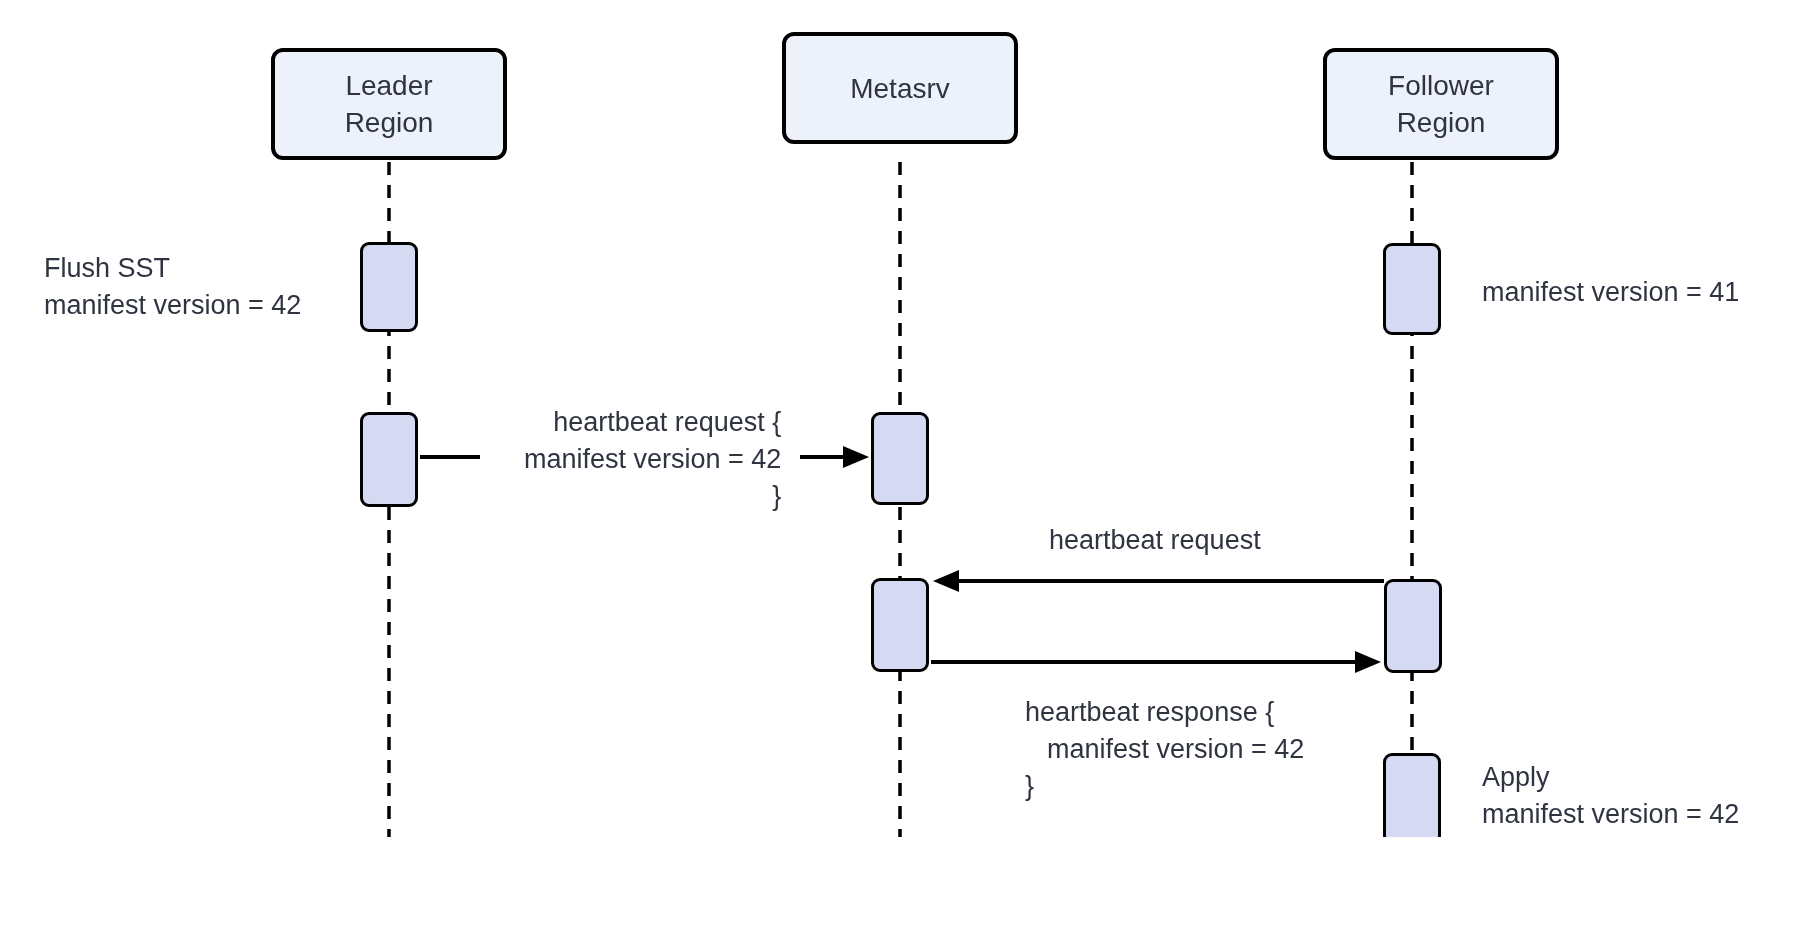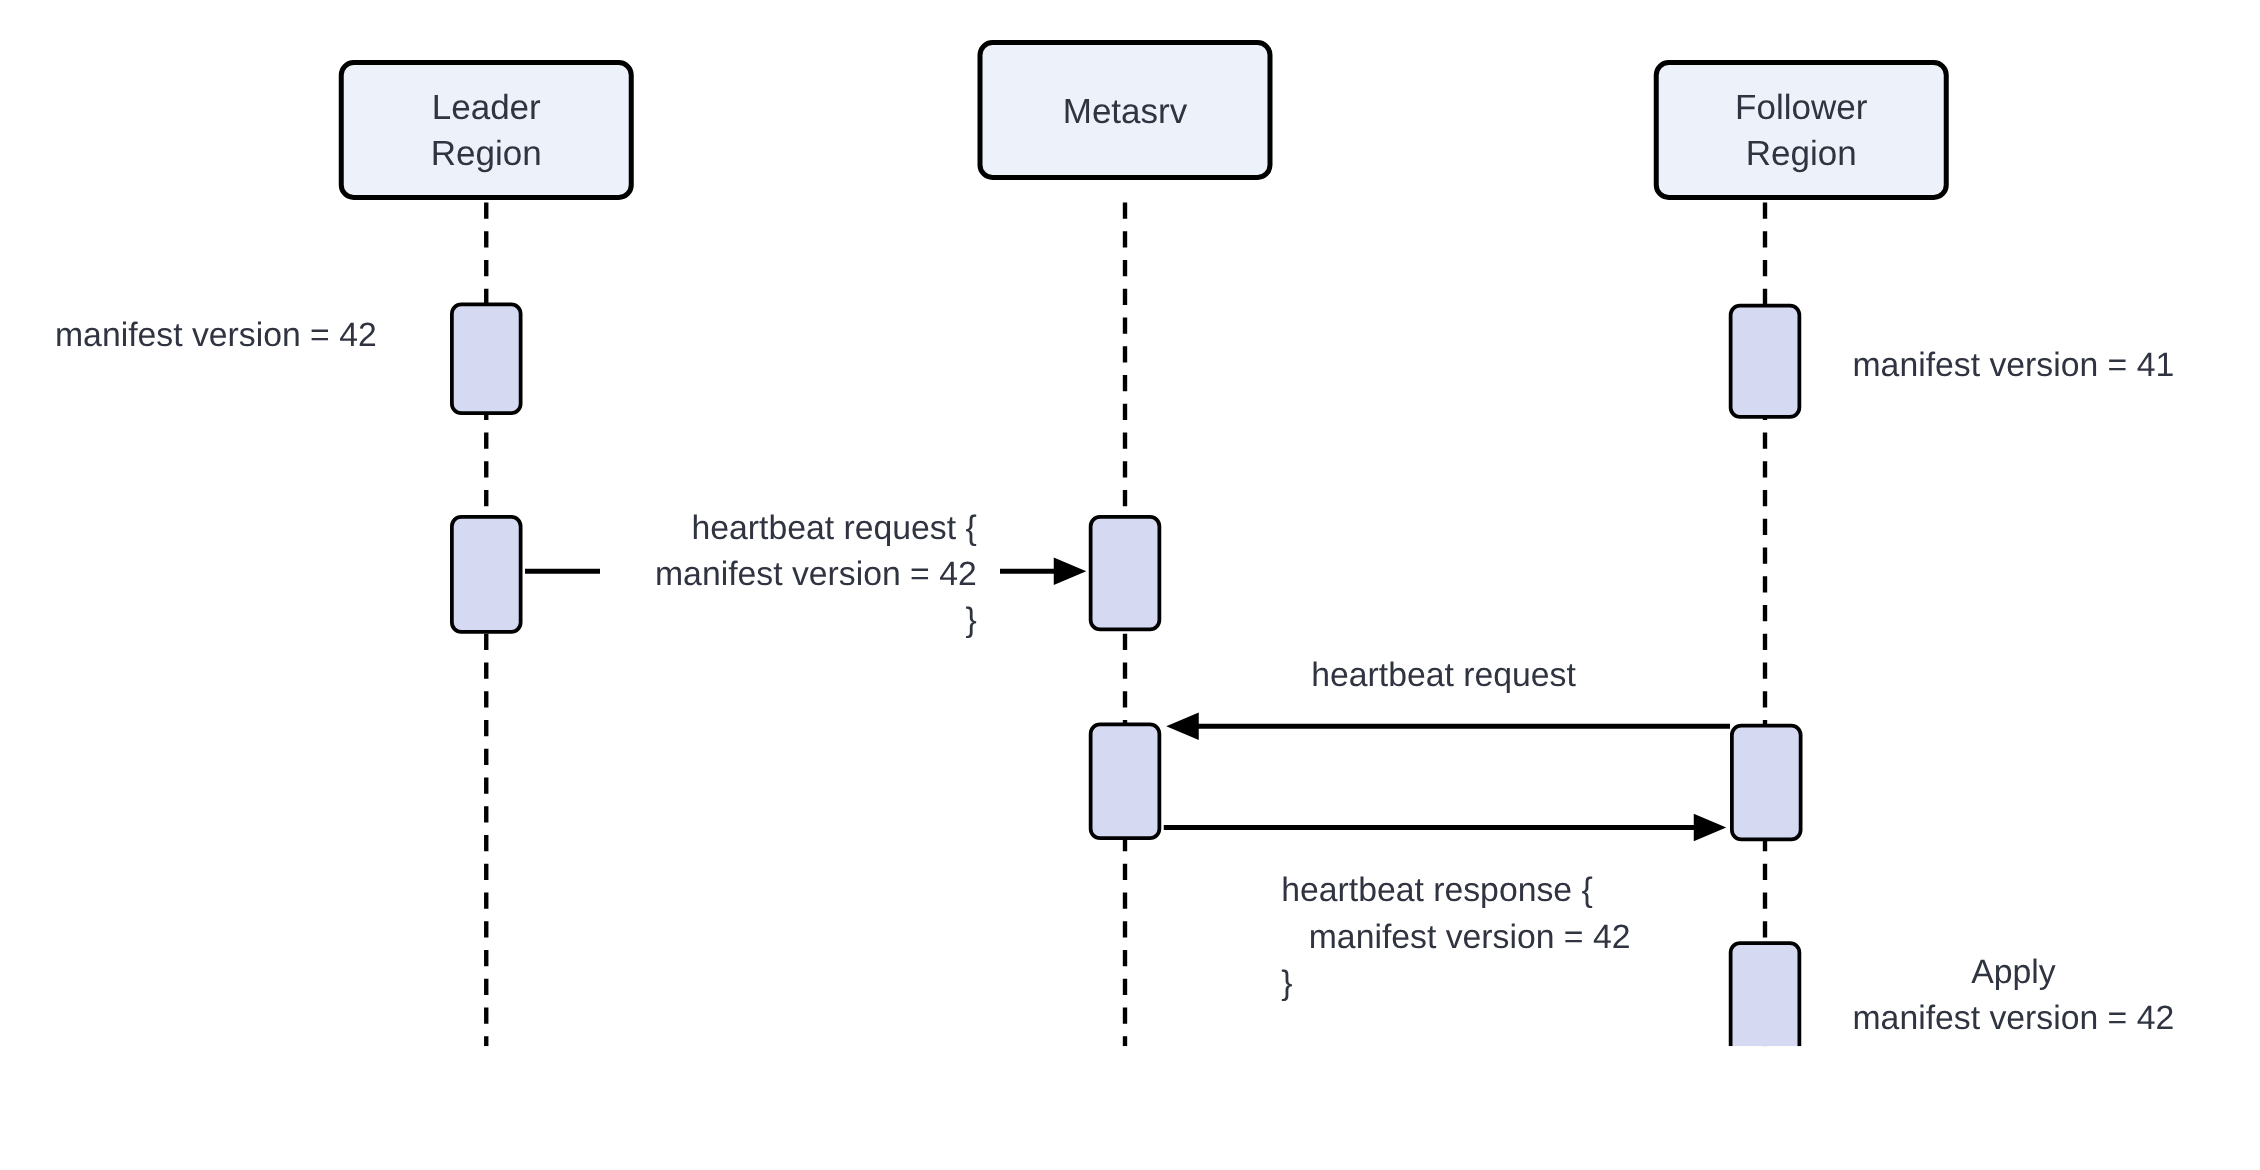--- a/index.html
+++ b/index.html
@@ -90,26 +90,27 @@
     <polygon class="arrow-head" points="869,457 843,446 843,468"></polygon>
 
     <line class="msg-line" x1="1384" y1="581" x2="957" y2="581"></line>
     <polygon class="arrow-head" points="933,581 959,570 959,592"></polygon>
 
     <line class="msg-line" x1="931" y1="662" x2="1357" y2="662"></line>
     <polygon class="arrow-head" points="1381,662 1355,651 1355,673"></polygon>
   </svg>
 
   <div class="label" style="left:44px;top:250px;">
+    <span>Flush SST</span>
     <span>manifest version = 42</span>
   </div>
   <div class="label" style="left:1482px;top:274px;">
     <span>manifest version = 41</span>
   </div>
-  <div class="label" style="left:1482px;top:759px;text-align:center;">
+  <div class="label" style="left:1482px;top:759px;">
     <span>Apply</span>
     <span>manifest version = 42</span>
   </div>
 
   <div class="label" style="left:502px;top:404px;text-align:right;">
     <span>heartbeat request {</span>
     <span class="indent">manifest version = 42</span>
     <span>}</span>
   </div>
   <div class="label" style="left:1049px;top:522px;">

